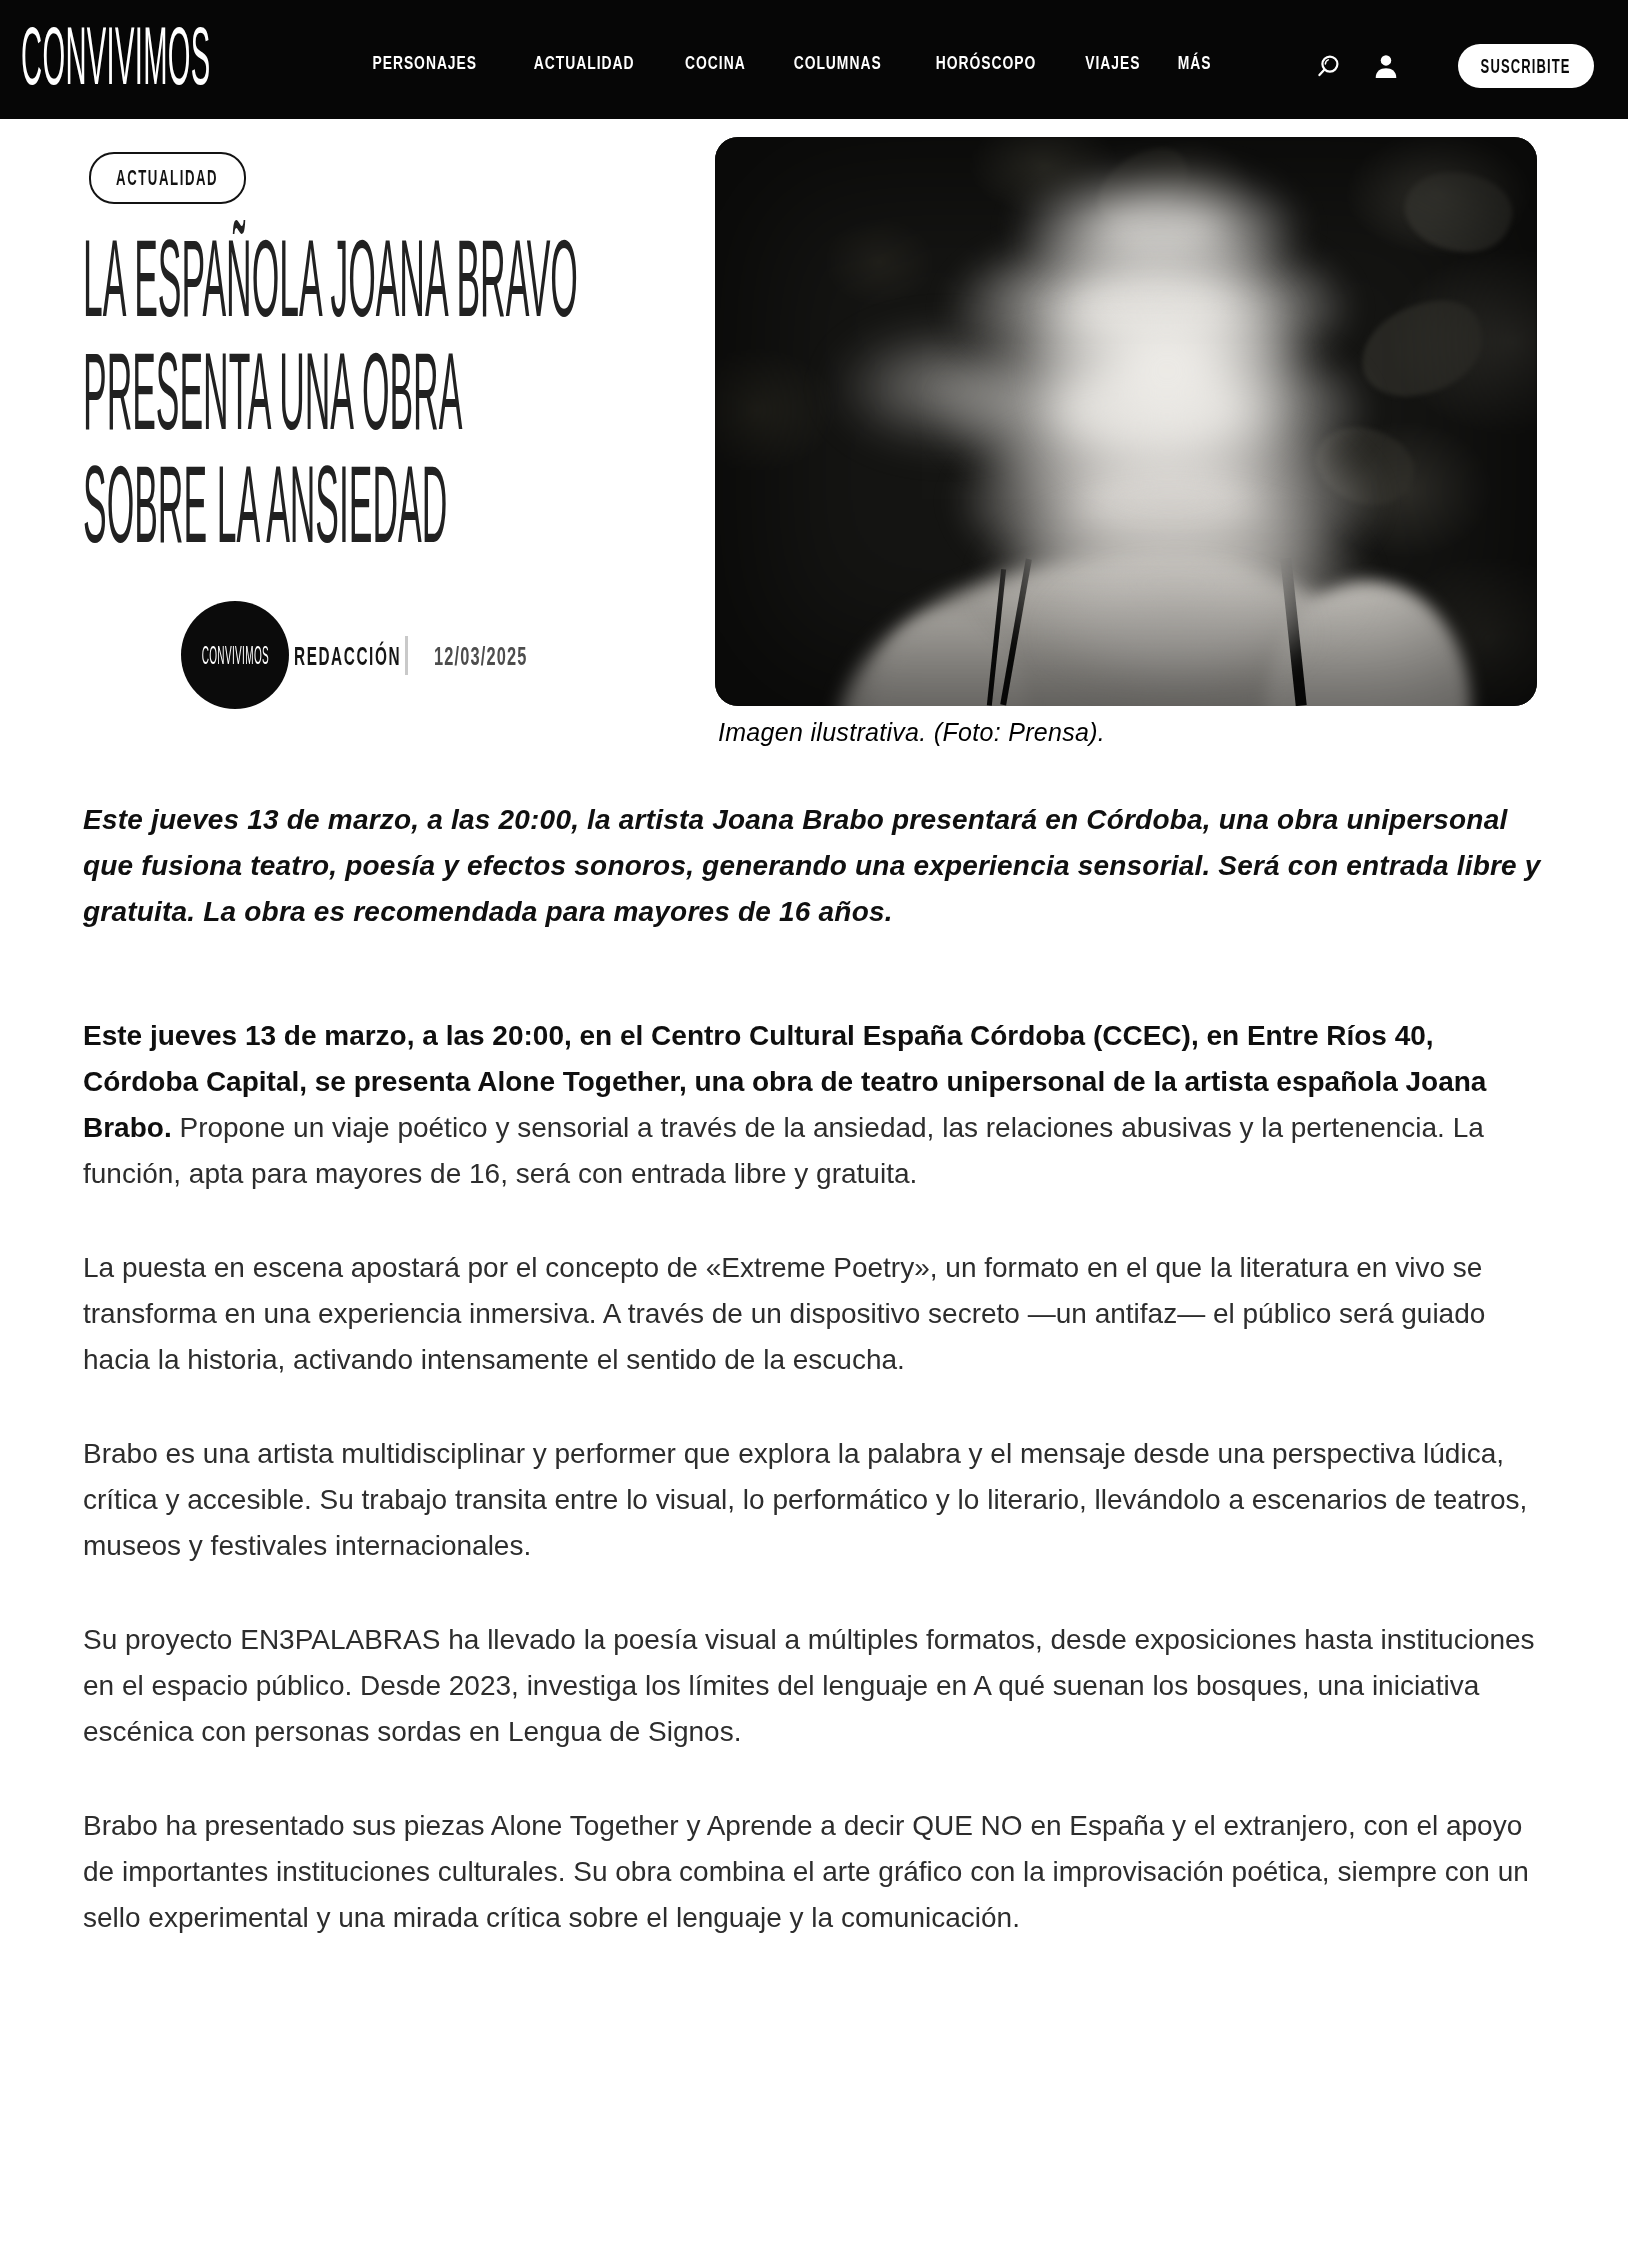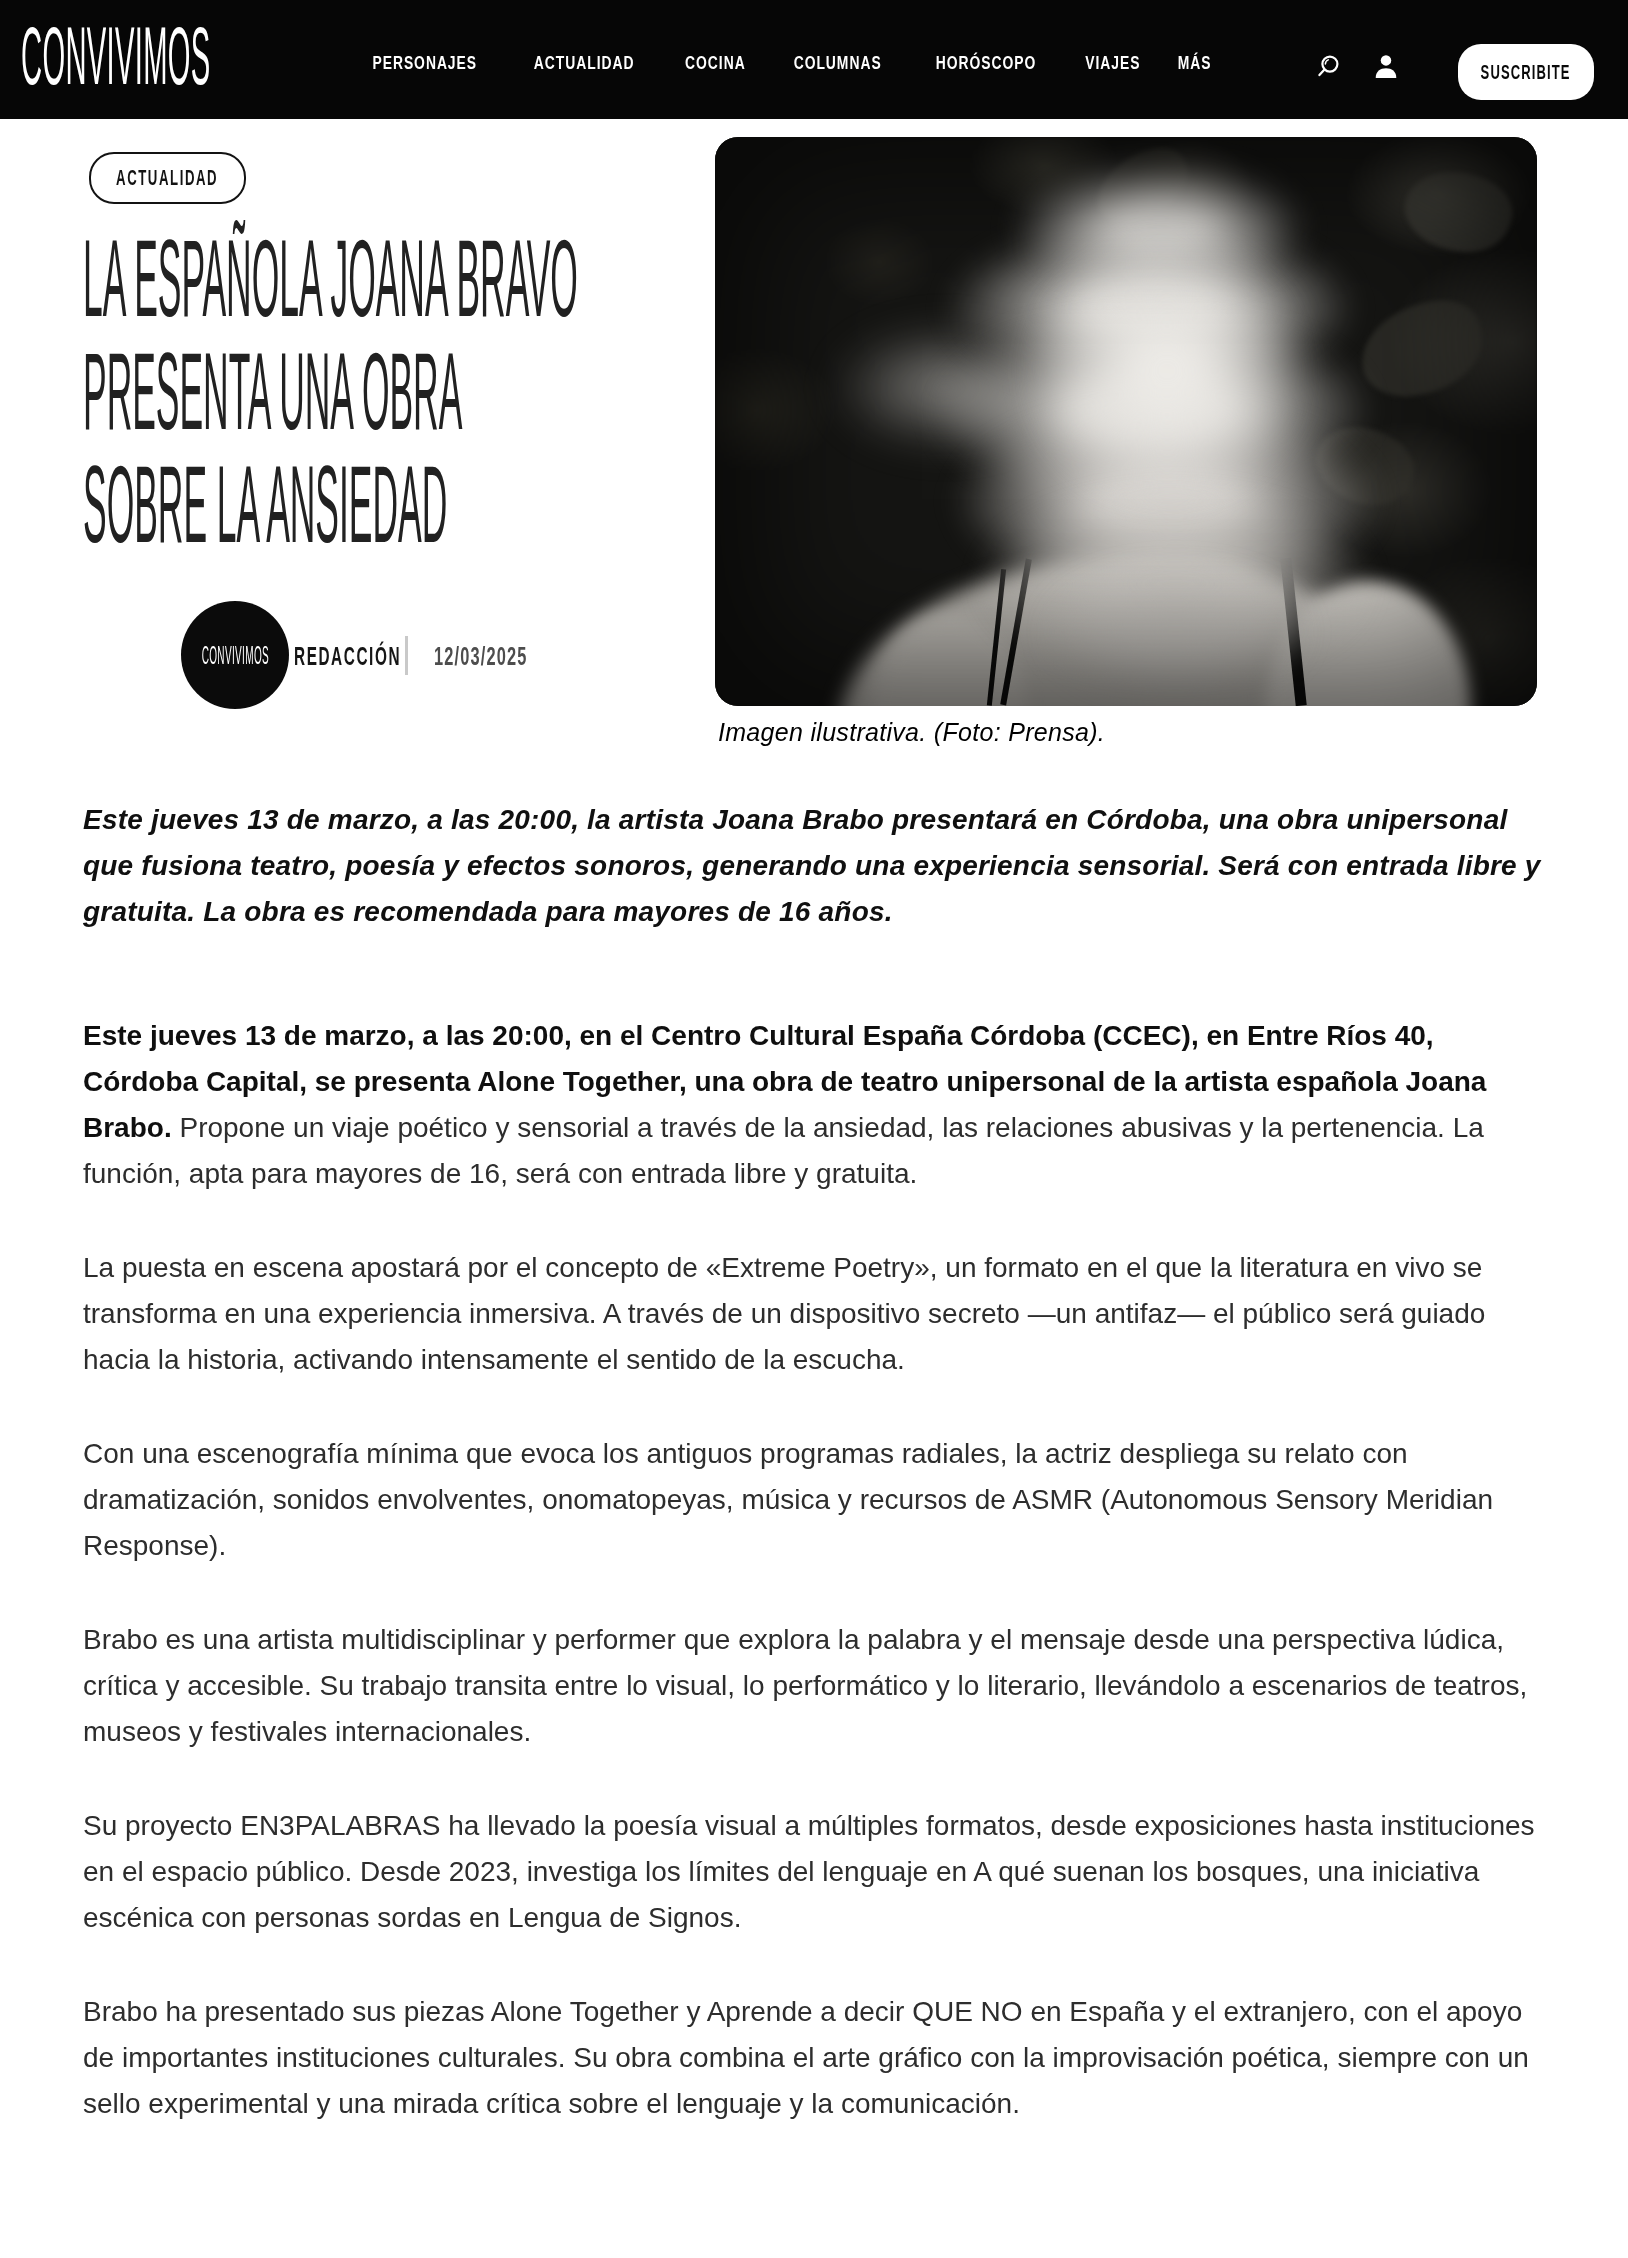--- a/index.html
+++ b/index.html
@@ -14,21 +14,21 @@
   header{position:absolute;left:0;top:0;width:1629px;height:119px;background:#060606;}
   .logo{position:absolute;left:21px;top:16px;color:#fff;font-size:81px;line-height:1;font-weight:400;}
   .logo .squeeze{transform:scaleX(0.36);transform-origin:left top;letter-spacing:0.9px;}
   nav{position:absolute;left:355px;top:7px;height:112px;display:flex;align-items:center;gap:23px;}
   .nav-item{color:#ffffff;font-weight:bold;font-size:18.5px;letter-spacing:1.3px;text-decoration:none;cursor:pointer;}
   .nav-item .squeeze{transform:scaleX(0.75);transform-origin:center;}
   .icon-btn{position:absolute;background:none;border:none;padding:0;cursor:pointer;line-height:0;}
   .search-btn{left:1315px;top:53px;}
   .account-btn{left:1371px;top:51px;}
   .subscribe{
-    position:absolute;left:1458px;top:44px;width:136px;height:56px;border:none;border-radius:23px;
+    position:absolute;left:1458px;top:44px;width:136px;height:44px;border:none;border-radius:23px;
     background:#ffffff;color:#0a0a0a;font-weight:bold;font-size:21px;
     display:flex;align-items:center;justify-content:center;cursor:pointer;
     font-family:"Liberation Sans","DejaVu Sans",sans-serif;
   }
   .subscribe .squeeze{transform:scaleX(0.62);transform-origin:center;letter-spacing:1.8px;}
 
   
   .badge{
     position:absolute;left:89px;top:152px;width:153px;height:48px;background:#fff;
     border:2.6px solid #131313;border-radius:25px;display:flex;align-items:center;justify-content:center;cursor:pointer;
@@ -183,19 +183,18 @@
       <div class="ph smoke s7"></div>
       <div class="ph vignette"></div>
     </div>
     <figcaption>Imagen ilustrativa. (Foto: Prensa).</figcaption>
   </figure>
 
   <article>
     <p class="lead">Este jueves 13 de marzo, a las 20:00, la artista Joana Brabo presentará en Córdoba, una obra unipersonal que fusiona teatro, poesía y efectos sonoros, generando una experiencia sensorial. Será con entrada libre y gratuita. La obra es recomendada para mayores de 16 años.</p>
     <p><strong>Este jueves 13 de marzo, a las 20:00, en el Centro Cultural España Córdoba (CCEC), en Entre Ríos 40, Córdoba Capital, se presenta Alone Together, una obra de teatro unipersonal de la artista española Joana Brabo.</strong><span> Propone un viaje poético y sensorial a través de la ansiedad, las relaciones abusivas y la pertenencia. La función, apta para mayores de 16, será con entrada libre y gratuita.</span></p>
     <p>La puesta en escena apostará por el concepto de «Extreme Poetry», un formato en el que la literatura en vivo se transforma en una experiencia inmersiva. A través de un dispositivo secreto —un antifaz— el público será guiado hacia la historia, activando intensamente el sentido de la escucha.</p>
-    <p>Con una escenografía mínima que evoca los antiguos programas radiales, la actriz despliega su relato con dramatización, sonidos envolventes, onomatopeyas, música y recursos de ASMR (Autonomous Sensory Meridian Response).</p>
     <p>Brabo es una artista multidisciplinar y performer que explora la palabra y el mensaje desde una perspectiva lúdica, crítica y accesible. Su trabajo transita entre lo visual, lo performático y lo literario, llevándolo a escenarios de teatros, museos y festivales internacionales.</p>
     <p>Su proyecto EN3PALABRAS ha llevado la poesía visual a múltiples formatos, desde exposiciones hasta instituciones en el espacio público. Desde 2023, investiga los límites del lenguaje en A qué suenan los bosques, una iniciativa escénica con personas sordas en Lengua de Signos.</p>
     <p>Brabo ha presentado sus piezas Alone Together y Aprende a decir QUE NO en España y el extranjero, con el apoyo de importantes instituciones culturales. Su obra combina el arte gráfico con la improvisación poética, siempre con un sello experimental y una mirada crítica sobre el lenguaje y la comunicación.</p>
   </article>
 </main>
 
 
 </body></html>

